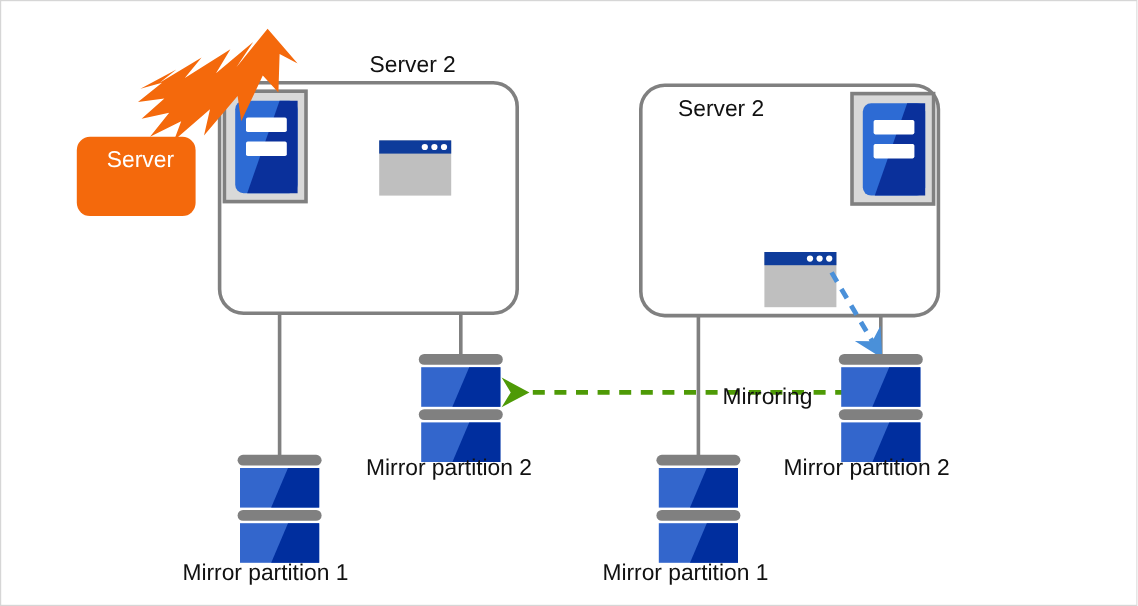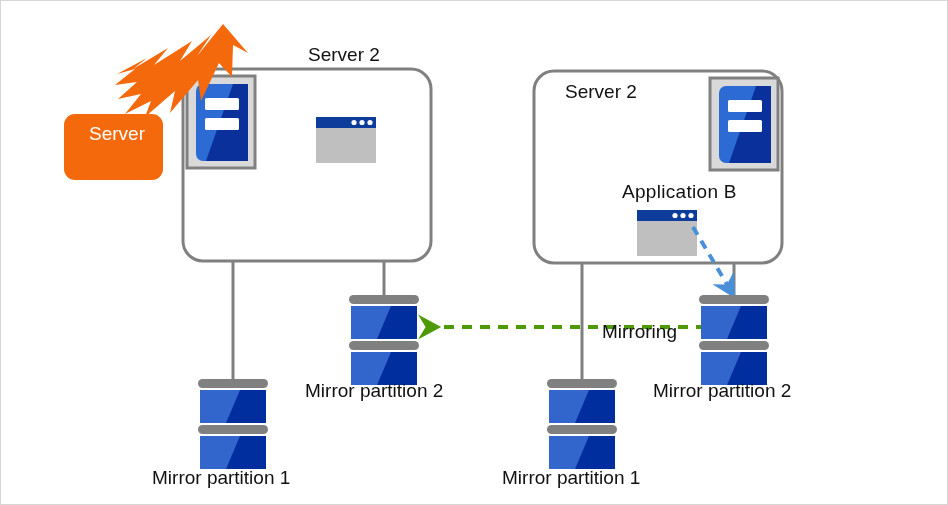--- a/index.html
+++ b/index.html
@@ -165,20 +165,19 @@
 
     <rect x="63" y="113" width="99" height="66" rx="11" ry="11" fill="#F4690C"></rect>
   </svg>
 
   <div class="badge-text">
     <div>Server</div>
   </div>
 
   <div class="lbl lbl-server1">Server 2</div>
   <div class="lbl lbl-server2">Server 2</div>
-  <div class="lbl lbl-appB">Application  B</div>
   <div class="lbl lbl-mirroring">Mirroring</div>
   <div class="lbl lbl-mp2-left">Mirror partition 2</div>
   <div class="lbl lbl-mp2-right">Mirror partition 2</div>
   <div class="lbl lbl-mp1-left">Mirror partition 1</div>
   <div class="lbl lbl-mp1-right">Mirror partition 1</div>
 
 </div>
 
 </body></html>

